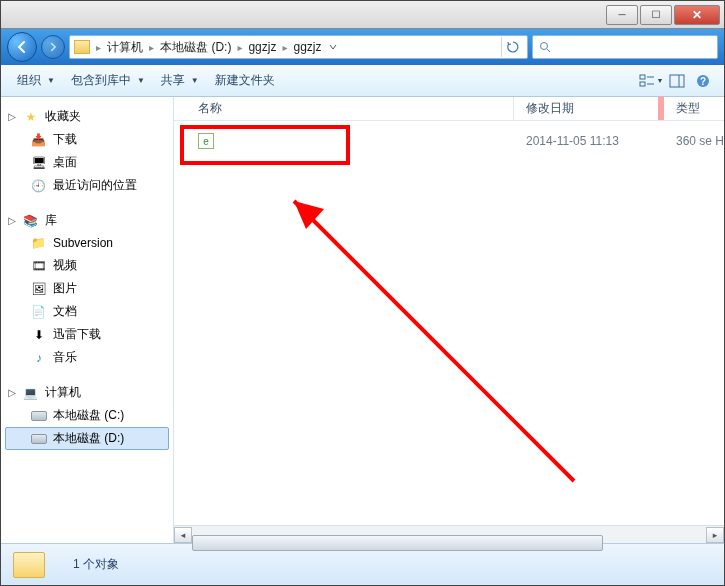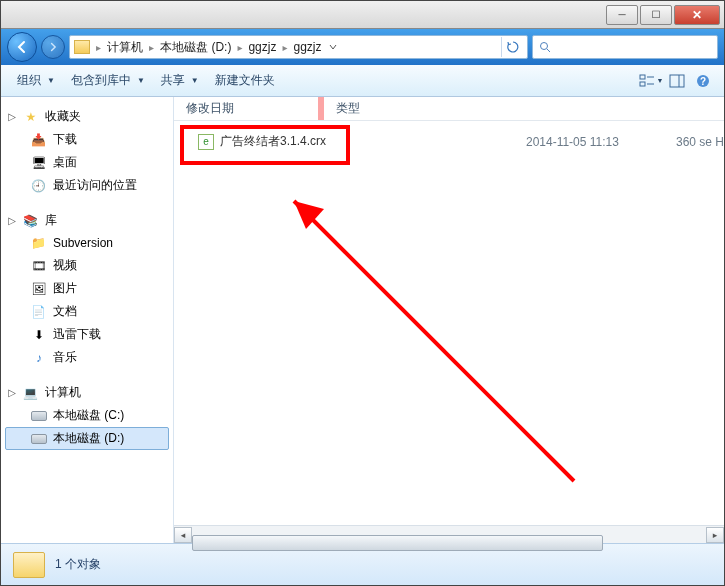--- a/index.html
+++ b/index.html
@@ -60,21 +60,21 @@
   
   .highlight-box { position:absolute; border:4px solid #ff0000; pointer-events:none; }
   .arrow-svg { position:absolute; pointer-events:none; }
   
   .hscroll { height:18px; background:#f0f3f6; border-top:1px solid #d8e0e8; display:flex; align-items:center; }
   .hscroll .sbtn { width:18px; height:16px; background: linear-gradient(#fff,#dde4ea); border:1px solid #b6c0ca; display:flex; align-items:center; justify-content:center; font-size:9px; color:#555; cursor:pointer; }
   .hscroll .strack { flex:1; position:relative; }
   .hscroll .sthumb { position:absolute; left:0; top:0; height:16px; width:80%; background: linear-gradient(#f4f7fa,#cfd8e0); border:1px solid #9eabb8; border-radius:2px; cursor:pointer; }
   
   
-  .statusbar { height:42px; background: linear-gradient(to bottom, #ecf5fd, #d4e8fa); border-top:1px solid #b4cde6; display:flex; align-items:center; padding:0 12px; gap:10px; font-size:12px; color:#28446a; }
+  .statusbar { height:42px; background: linear-gradient(to bottom, #ecf5fd, #d4e8fa); border-top:1px solid #b4cde6; display:flex; align-items:center; padding:0 12px; gap:28px; font-size:12px; color:#28446a; }
   .sb-folder { width:32px; height:26px; background: linear-gradient(#fff1c6,#f6d46b); border:1px solid #d8b24a; border-radius:2px; }
 </style>
 </head>
 <body>
 
 <div class="titlebar">
   <div class="win-btn">
       <span>─</span>
     </div>
   <div class="win-btn">
@@ -246,28 +246,28 @@
       <div class="tree-row sel">
           <span class="tree-indent" style="width:18px"></span>
           <span class="ico-disk"></span>
           <span>本地磁盘 (D:)</span>
         </div>
     </div>
   </div>
 
   <div class="content">
     <div class="col-header">
+      <div class="col-name">名称</div>
       <div class="col-date">修改日期</div>
       <div class="col-type">类型</div>
     </div>
     <div class="file-area">
       <div class="file-row">
         <div class="fn-cell">
           <span class="file-icon">e</span>
-          <span>广告终结者3.1.4.crx</span>
         </div>
         <div class="fd-cell">2014-11-05 11:13</div>
         <div class="ft-cell">360 se H</div>
       </div>
 
       <div class="highlight-box" style="left:6px; top:4px; width:170px; height:40px;"></div>
       <svg class="arrow-svg" style="left:90px; top:50px;" width="340" height="330" viewBox="0 0 340 330">
         <line x1="310" y1="310" x2="30" y2="30" stroke="#ff0000" stroke-width="4"></line>
         <polygon points="30,30 60,38 42,58" fill="#ff0000"></polygon>
       </svg>

